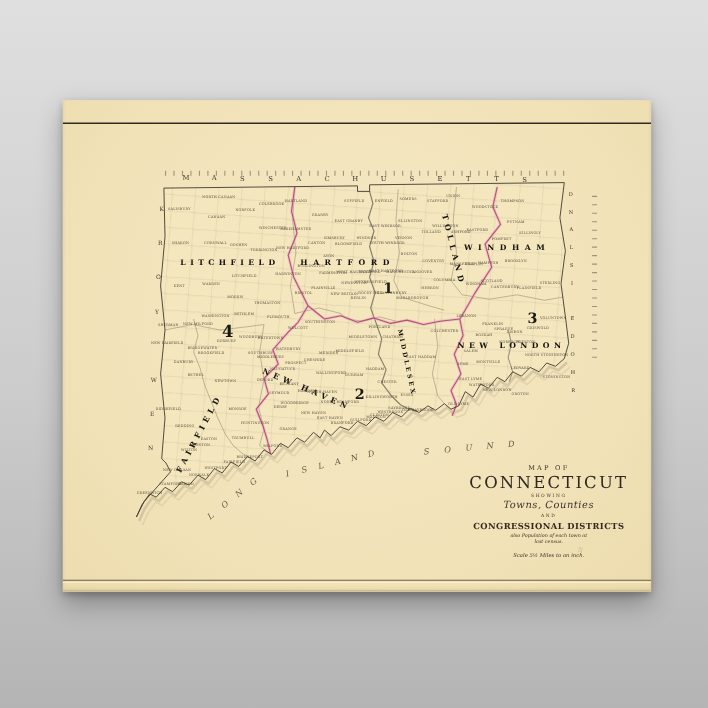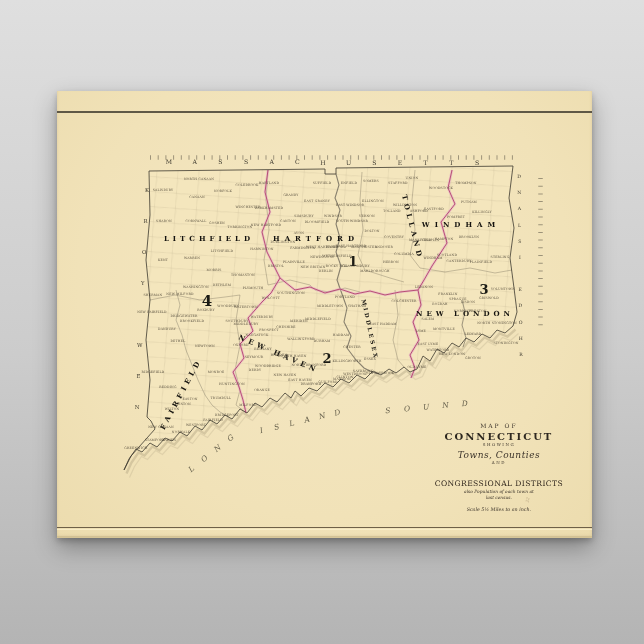--- a/index.html
+++ b/index.html
@@ -9,24 +9,24 @@
          background:linear-gradient(#dfdfdf,#cccccc 55%,#b4b4b4);}
   .poster{position:absolute;left:57px;top:91px;width:535px;height:447px;
           background:radial-gradient(ellipse at 50% 42%, #f5e8c4 0%, #f1e2b8 65%, #ecdcae 100%);
           box-shadow:0 10px 22px rgba(0,0,0,.30), 0 3px 6px rgba(0,0,0,.22),
                      inset 0 -2px 3px rgba(140,120,70,.22);}
   .poster svg{position:absolute;left:0;top:0;width:535px;height:447px;}
   svg text{font-family:"DejaVu Serif", serif;}
   .cartouche{position:absolute;left:82.6%;top:74.2%;transform:translateX(-50%);
              width:220px;text-align:center;color:#3b332a;line-height:1.15;}
   .c-sm  {font-size:6px;letter-spacing:2px;}
-  .c-big {font-size:10px;font-weight:bold;letter-spacing:2px;margin-top:1px;color:#2e2820;}
+  .c-big {font-size:15px;font-weight:normal;letter-spacing:2px;margin-top:1px;color:#2e2820;}
   .c-xs  {font-size:4px;letter-spacing:1.5px;margin-top:1px;}
   .c-script{font-size:9px;font-style:italic;letter-spacing:.5px;margin-top:2px;}
-  .c-md  {font-size:7.6px;font-weight:normal;letter-spacing:.4px;margin-top:14px;color:#33291f;}
+  .c-md  {font-size:7.6px;font-weight:bold;letter-spacing:.4px;margin-top:4px;color:#33291f;}
   .c-it  {font-size:4.4px;font-style:italic;margin-top:1px;}
   .c-it2 {font-size:4.8px;font-style:italic;margin-top:7px;}
 </style>
 </head>
 <body>
 
 <div class="stage">
   <div class="poster">
 
     <svg viewBox="57 91 535 447">

